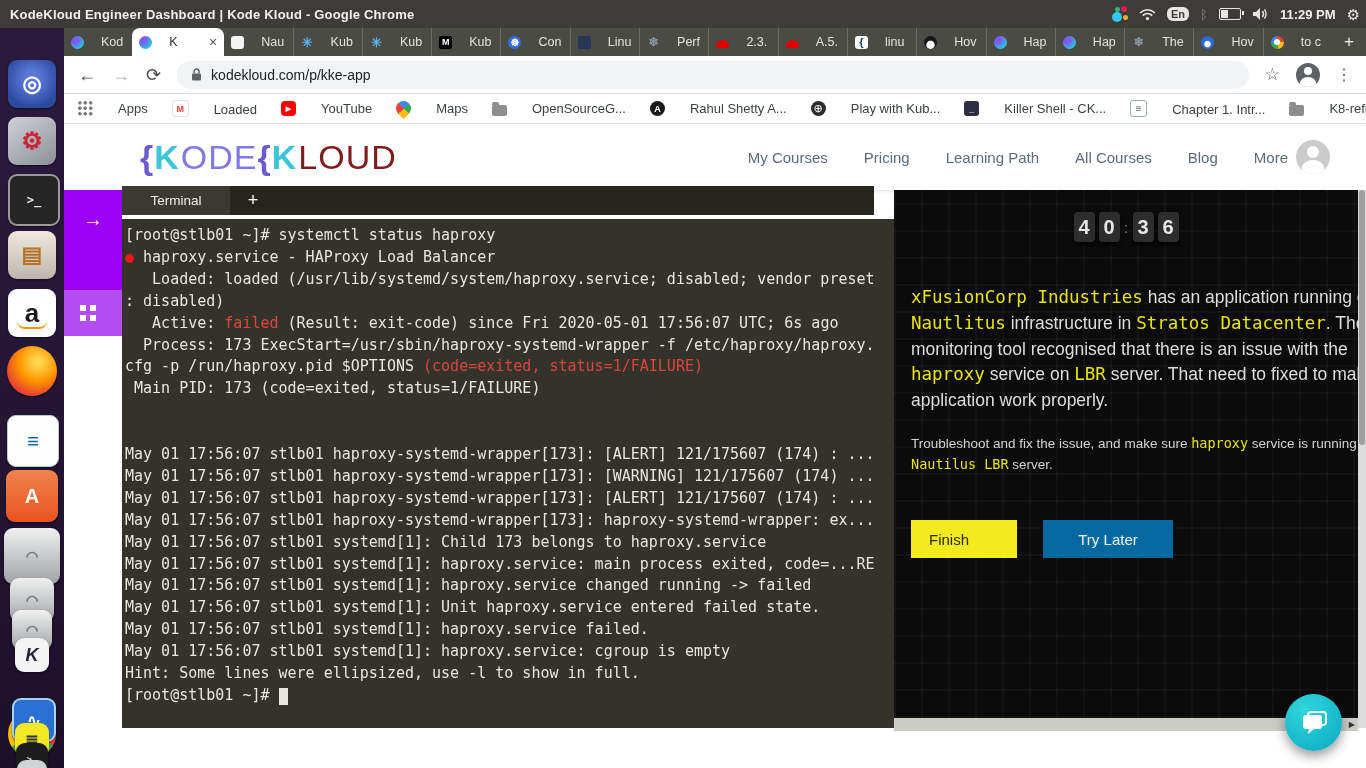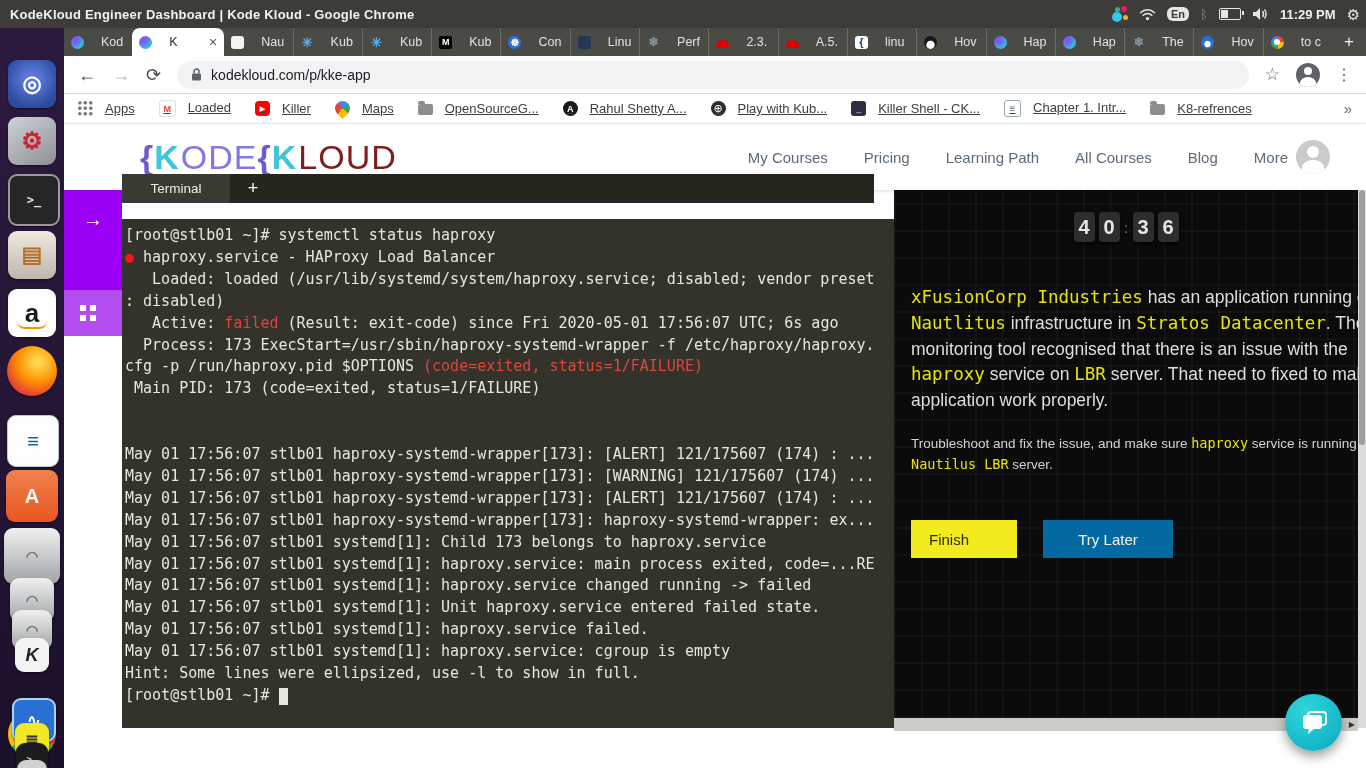--- a/index.html
+++ b/index.html
@@ -90,21 +90,21 @@
   .lock-ic{flex:none;}
   .tb-star{font-size:17px;color:#5f6368;}
   .tb-avatar{width:24px;height:24px;border-radius:50%;background:#5f6368;position:relative;overflow:hidden;}
   .tb-avatar::before{content:"";position:absolute;left:8px;top:4px;width:8px;height:8px;border-radius:50%;background:#fff;}
   .tb-avatar::after{content:"";position:absolute;left:4px;top:14px;width:16px;height:12px;border-radius:50% 50% 0 0;background:#fff;}
   .tb-kebab{font-size:16px;color:#5f6368;}
   
   .bookmarks{position:absolute;left:64px;top:94px;width:1302px;height:30px;background:#fff;
              display:flex;align-items:center;padding:0 14px;box-sizing:border-box;gap:24px;
              font-size:13px;color:#3c4043;border-bottom:1px solid #ececec;}
-  .bm{display:flex;align-items:flex-start;gap:12px;white-space:nowrap;text-decoration:underline;}
+  .bm{display:flex;align-items:flex-end;gap:25px;white-space:nowrap;}
   .bm-ov{margin-left:auto;color:#5f6368;font-size:15px;}
   .bi{width:15px;height:15px;flex:none;display:flex;align-items:center;justify-content:center;
       font:bold 9px "Liberation Sans",sans-serif;border-radius:3px;}
   .bi-apps-grid{background:radial-gradient(circle,#757575 1.6px,transparent 1.8px) -1px -1px/5.5px 5.5px;}
   .bi-gmail{background:#fff;border:1px solid #e0e0e0;color:#ea4335;}
   .bi-youtube{background:#ff0000;color:#fff;font-size:7px;border-radius:4px;}
   .bi-maps{border-radius:50% 50% 50% 0;transform:rotate(-45deg);
            background:conic-gradient(#4285f4 0 25%,#34a853 25% 50%,#fbbc05 50% 75%,#ea4335 75% 100%);}
   .bi-folder{position:relative;background:#8d8d8d;border-radius:2px;height:11px;margin-top:3px;}
   .bi-folder::before{content:"";position:absolute;left:0;top:-3px;width:7px;height:3px;background:#8d8d8d;border-radius:2px 2px 0 0;}
@@ -129,21 +129,21 @@
   .site-avatar::after{content:"";position:absolute;left:6px;top:20px;width:22px;height:16px;border-radius:50% 50% 0 0;background:#fff;}
   
   .rail{position:absolute;left:64px;top:190px;width:58px;height:538px;background:#ffffff;}
   .rail-top{position:absolute;left:0;top:0;width:58px;height:100px;background:#9b00f5;
             color:#fff;font-size:20px;text-align:center;line-height:58px;}
   .rail-tile{position:absolute;left:0;top:100px;width:58px;height:46px;background:#b44df0;
              display:flex;align-items:center;justify-content:center;}
   .grid4{width:6px;height:6px;background:#fff;box-shadow:10px 0 0 #fff,0 10px 0 #fff,10px 10px 0 #fff;
          margin:-10px 10px 0 -10px;}
   
-  .termbar{position:absolute;left:122px;top:174px;width:752px;height:29px;background:#26261f;display:flex;}
+  .termbar{position:absolute;left:122px;top:186px;width:752px;height:29px;background:#26261f;display:flex;}
   .termtab{width:108px;height:29px;background:#3a3a33;color:#efefe8;font-size:13.5px;
            display:flex;align-items:center;justify-content:center;}
   .termplus{width:46px;height:29px;color:#fff;font-size:18px;display:flex;align-items:center;justify-content:center;}
   .terminal{position:absolute;left:122px;top:219px;width:772px;height:509px;background:#33332c;
             color:#e7e7df;font:15px/21.9px "DejaVu Sans Mono",monospace;padding:6px 0 0 3px;
             box-sizing:border-box;white-space:pre;overflow:hidden;}
   .tline{min-height:21.9px;}
   .t-red{color:#de463c;}
   .t-dot{color:#f01818;}
   .cursor{display:inline-block;width:9px;height:17px;background:#e7e7df;vertical-align:-3px;}
@@ -322,21 +322,21 @@
       <div class="bm">
         <span class="bi bi-apps-grid"></span>
         <span>Apps</span>
       </div>
       <div class="bm">
         <span class="bi bi-gmail">M</span>
         <span>Loaded</span>
       </div>
       <div class="bm">
         <span class="bi bi-youtube">▶</span>
-        <span>Killer</span>
+        <span>YouTube</span>
       </div>
       <div class="bm">
         <span class="bi bi-maps"></span>
         <span>Maps</span>
       </div>
       <div class="bm">
         <span class="bi bi-folder"></span>
         <span>OpenSourceG...</span>
       </div>
       <div class="bm">

